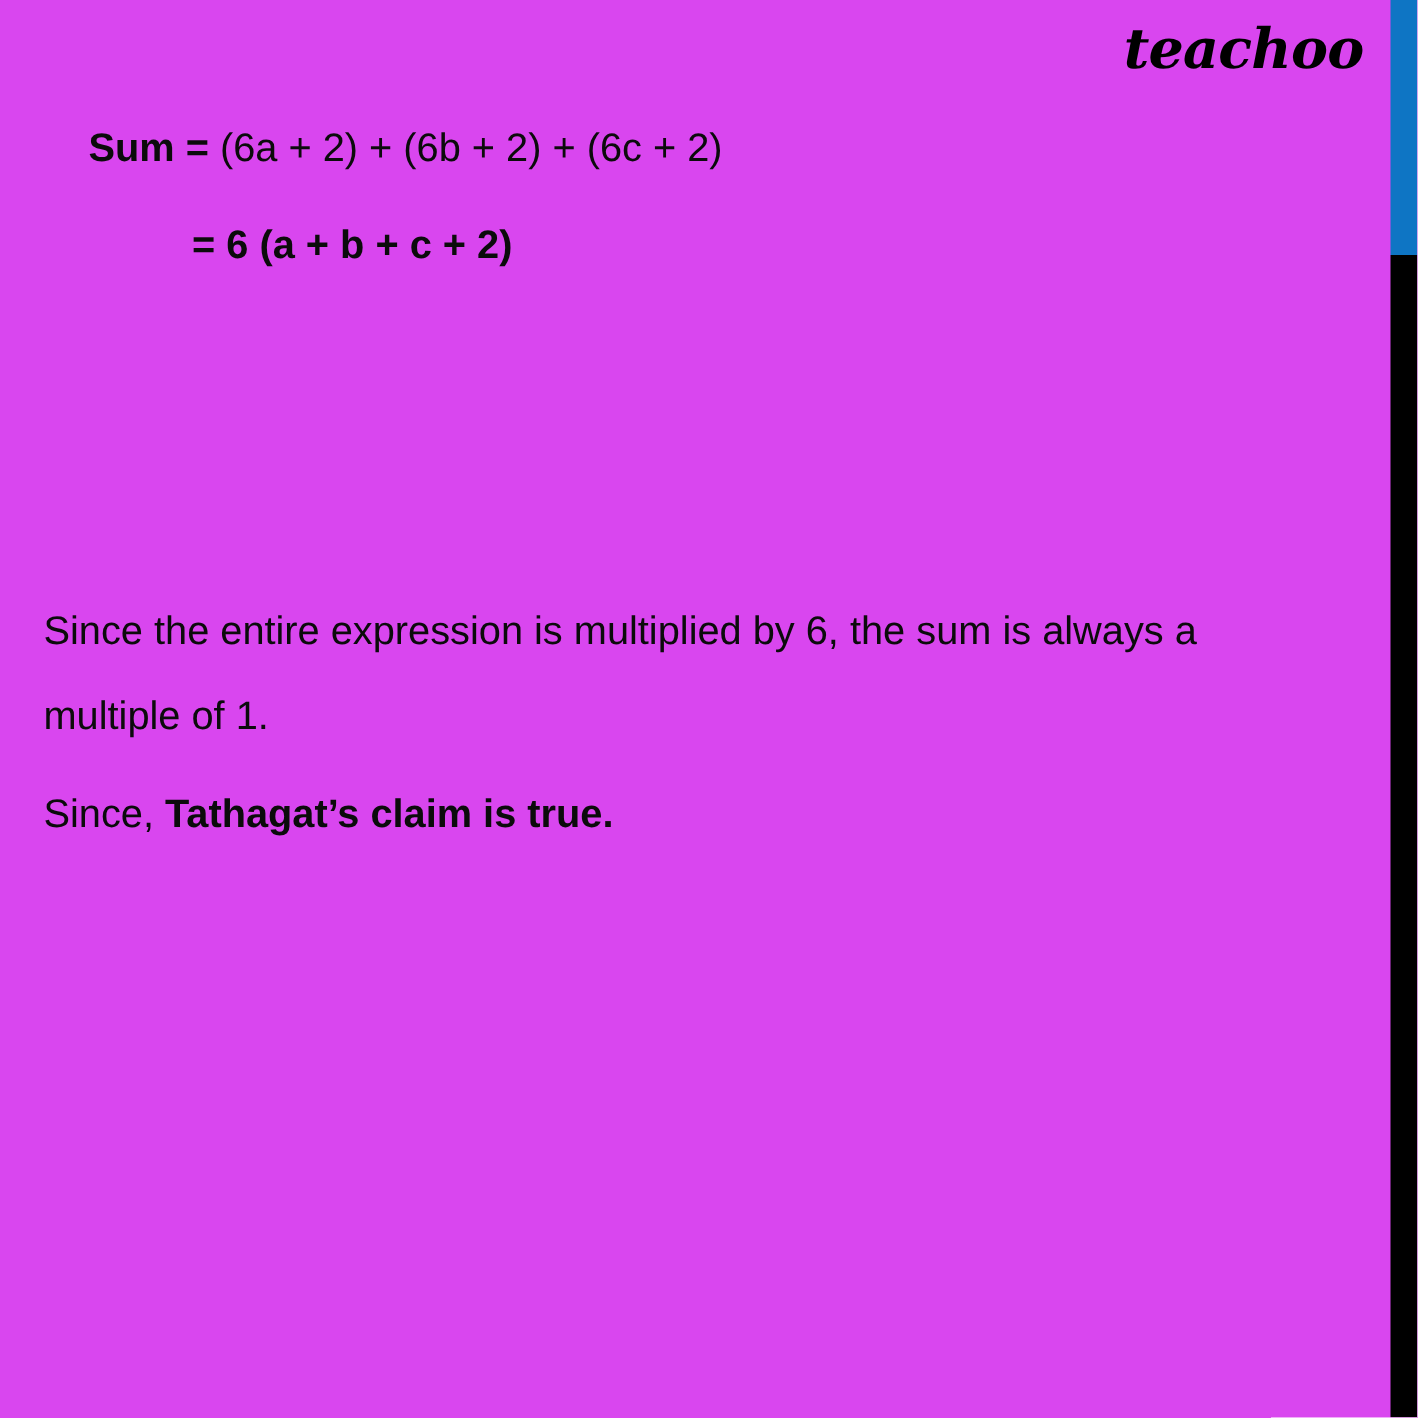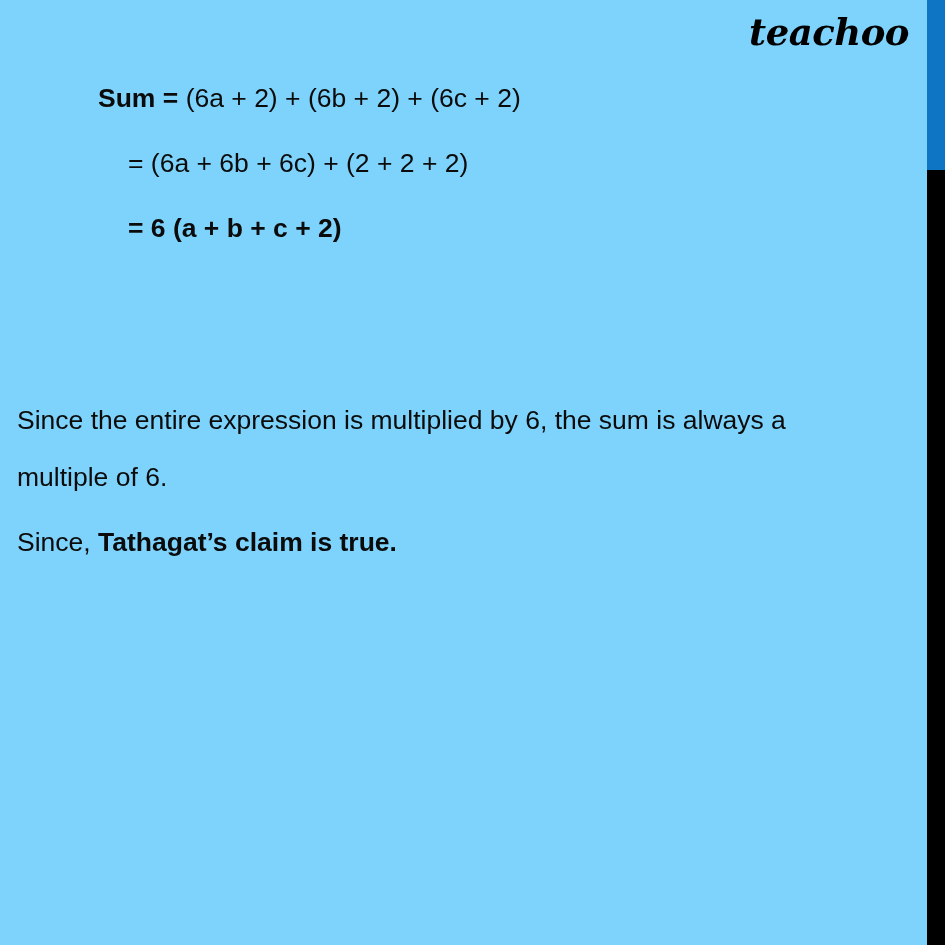--- a/index.html
+++ b/index.html
@@ -7,21 +7,21 @@
     padding: 0;
     background: #ffffff;
   }
   body {
     font-family: "Liberation Sans", sans-serif;
   }
   #page {
     position: relative;
     width: 945px;
     height: 945px;
-    background: #7dd3fc;
+    background: #d946ef;
     overflow: hidden;
   }
 
   
   #side-bar-blue {
     position: absolute;
     left: 927px;
     top: 0;
     width: 18px;
     height: 170px;
@@ -58,28 +58,28 @@
     top: 66px;
     width: 900px;
   }
   .deriv-line {
     font-size: 26.5px;
     line-height: 65px;
     color: #0B0B0B;
     white-space: pre;
     height: 65px;
   }
-  .deriv-line.first   { padding-left: 98px; }
+  .deriv-line.first   { padding-left: 59px; }
   .deriv-line.indent  { padding-left: 128px; }
   .bold { font-weight: bold; }
 
   
   #prose {
     position: absolute;
-    left: 17px;
+    left: 29px;
     top: 392px;
     width: 880px;
   }
   .prose-line {
     font-size: 26.5px;
     line-height: 57px;
     color: #0B0B0B;
     white-space: pre;
     height: 57px;
   }
@@ -92,32 +92,31 @@
 
   <div id="side-bar-blue"></div>
   <div id="side-bar-black"></div>
 
   <div id="brand-logo">teachoo</div>
 
   <div id="derivation">
 
     <div class="deriv-line first"><span class="bold">Sum =</span><span> (6a + 2) + (6b + 2) + (6c + 2)</span></div>
 
-    <div class="deriv-line indent"><span>= (6a + 6b + 6c) + (2 + 2 + 2)</span></div>
 
 
     <div class="deriv-line indent"><span class="bold">= 6 (a + b + c + 2)</span></div>
 
   </div>
 
   <div id="prose">
 
     <div class="prose-line"><span>Since the entire expression is multiplied by 6, the sum is always a</span></div>
 
-    <div class="prose-line"><span>multiple of 6.</span></div>
+    <div class="prose-line"><span>multiple of 1.</span></div>
 
     <div class="prose-gap"></div>
 
     <div class="prose-line"><span>Since, </span><span class="bold">Tathagat’s claim is true.</span></div>
 
   </div>
 
 </div>
 
 </body></html>

